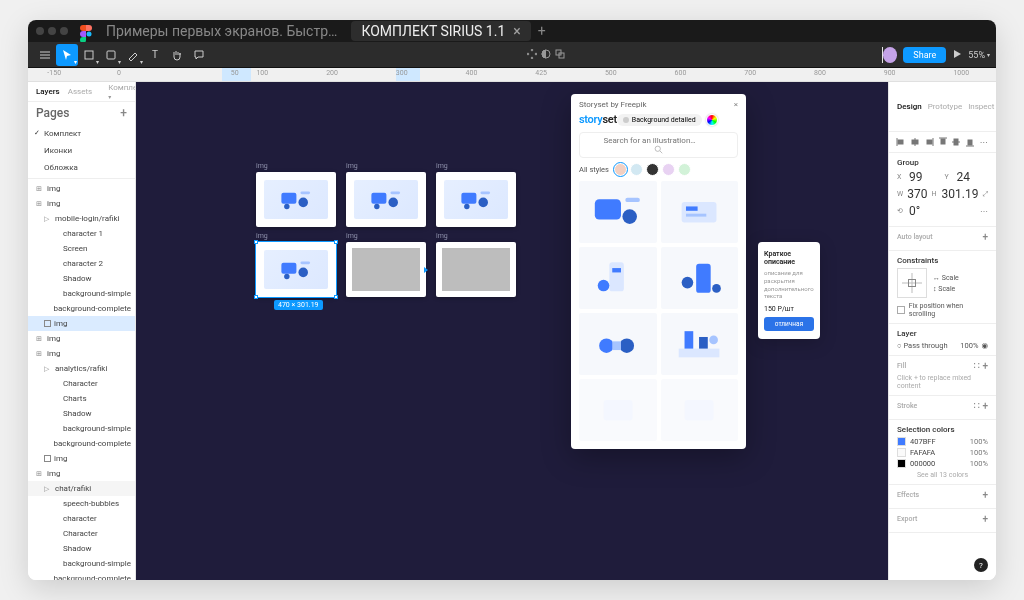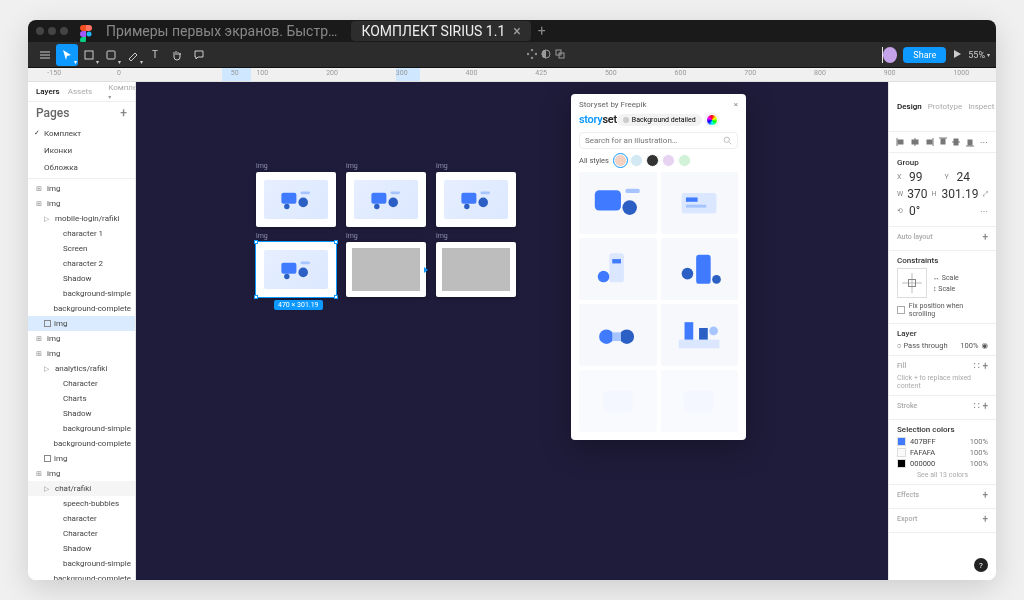--- a/index.html
+++ b/index.html
@@ -75,21 +75,21 @@
   .popup .ph{display:flex;justify-content:space-between;align-items:center;color:#666;font-size:8px;margin-bottom:4px;}
   .popup .ph .cl{cursor:pointer;color:#888;}
   .popup .brand{display:flex;align-items:center;margin:2px 0 6px;}
   .popup .brand .logo{font-weight:600;font-size:11px;letter-spacing:-0.3px;}
   .popup .brand .b1{color:#0d99ff;}
   .popup .brand .b2{color:#222;}
   .popup .toggle{display:flex;align-items:center;gap:4px;}
   .popup .toggle .pill{background:#f2f2f2;border-radius:10px;padding:2px 6px;font-size:7px;display:flex;align-items:center;gap:3px;}
   .popup .toggle .dot{width:6px;height:6px;border-radius:50%;background:#ccc;display:inline-block;}
   .popup .toggle .cw{width:12px;height:12px;border-radius:50%;background:conic-gradient(red,yellow,lime,cyan,blue,magenta,red);border:1px solid #fff;box-shadow:0 0 2px rgba(0,0,0,0.3);}
-  .popup .search{display:flex;align-items:center;border:1px solid #eee;border-radius:4px;padding:3px 5px;margin-bottom:5px;position:relative;}
+  .popup .search{display:flex;align-items:center;border:1px solid #eee;border-radius:4px;padding:3px 5px;margin-bottom:5px;position:relative;flex-direction:column;}
   .popup .search input{border:none;outline:none;flex:1;font-size:8px;color:#333;}
   .popup .search .sg{width:9px;height:9px;color:#aaa;}
   .popup .styles{display:flex;align-items:center;gap:3px;margin-bottom:5px;}
   .popup .styles .lbl2{font-size:7.5px;color:#555;margin-right:2px;}
   .popup .styles .av{width:13px;height:13px;border-radius:50%;background:#ddd;border:1px solid #fff;display:inline-block;}
   .popup .styles .av.sel2{outline:1.5px solid #0d99ff;}
   .popup .grid{display:grid;grid-template-columns:repeat(2,1fr);gap:4px;}
   .popup .grid .cell{aspect-ratio:1.25;background:#f6f8fc;border-radius:2px;display:flex;align-items:center;justify-content:center;cursor:pointer;}
   .popup .grid .cell svg{width:75%;height:75%;}
   
@@ -551,20 +551,26 @@
               </svg>
             </div>
           <div class="cell" style="opacity:0.6">
               <svg viewBox="0 0 40 30">
                 <rect x="10" y="8" width="20" height="14" rx="2" fill="#eef3ff"></rect>
               </svg>
             </div>
         </div>
       </div>
 
+      <div class="popup2" style="top:160px;left:622px;">
+        <div class="tt">Краткое описание</div>
+        <div class="st">описание для раскрытия дополнительного текста</div>
+        <div class="pr">150 P/шт</div>
+        <div class="btn">отличная</div>
+      </div>
 
       <svg class="arrows">
         <defs>
             <marker id="ah" markerWidth="8" markerHeight="8" refX="6" refY="4" orient="auto">
               <path d="M0 0L8 4L0 8z" fill="#ff1a1a"></path>
             </marker>
           </defs>
         <line x1="345" y1="15" x2="470" y2="87" stroke="#ff1a1a" stroke-width="6" marker-end="url(#ah)"></line>
         <line x1="202" y1="400" x2="162" y2="233" stroke="#ff1a1a" stroke-width="6" marker-end="url(#ah)"></line>
         <line x1="670" y1="295" x2="580" y2="225" stroke="#ff1a1a" stroke-width="6" marker-end="url(#ah)"></line>

